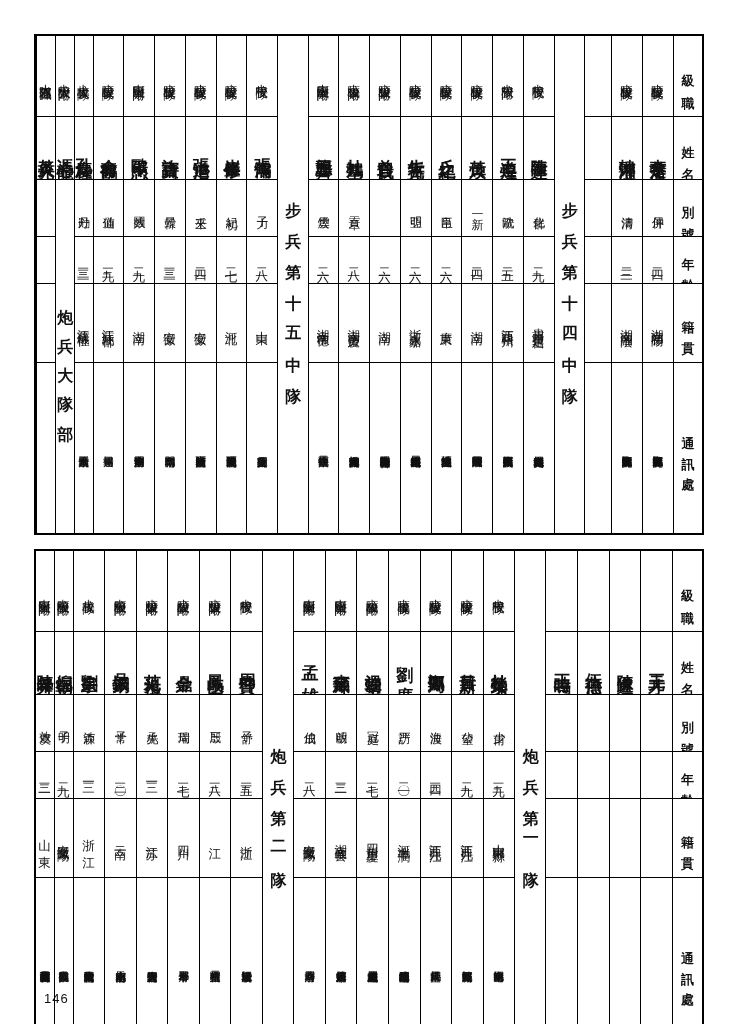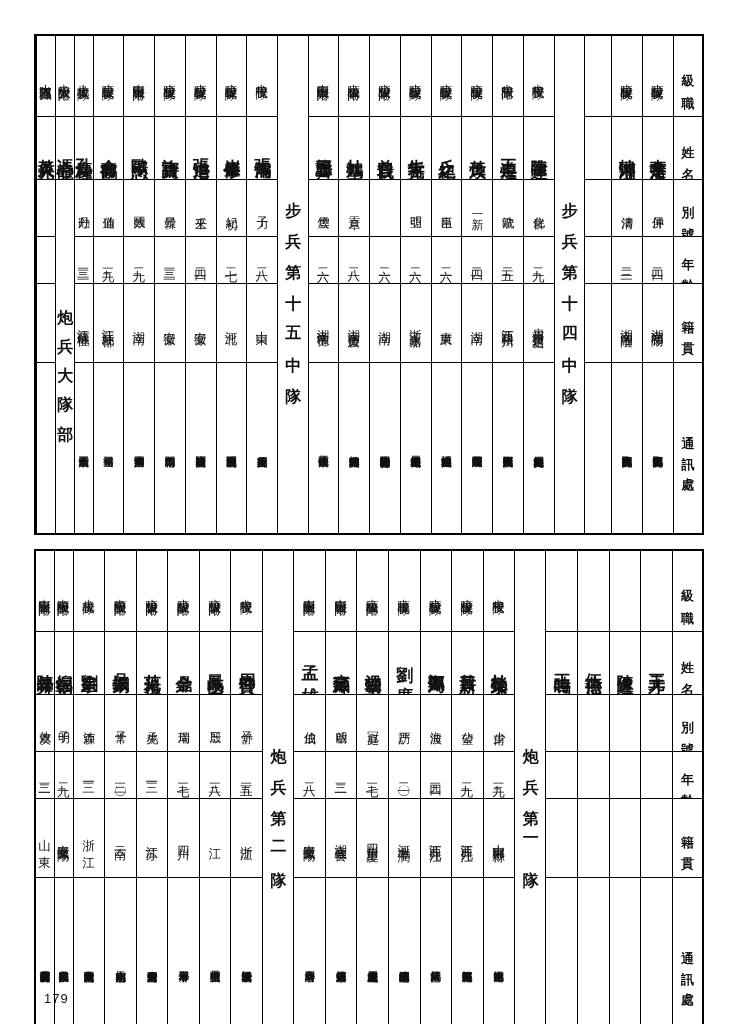--- a/index.html
+++ b/index.html
@@ -425,14 +425,14 @@
       <td class="r-addr">本郡邓府卷十三号</td>
       <td class="r-addr">宿迁东大街五洲大药房转</td>
       <td class="r-addr">云南府小山小北门街宽宅</td>
       <td class="r-addr">杭州百大街阁元路仁本堂宅转</td>
       <td class="r-addr">安徽凤阳县蔡院巷</td>
       <td class="r-addr">益都县城内西省头街西首露国转</td>
     </tr>
   </tbody>
     </table>
 
-  <div class="folio">179</div>
+  <div class="folio">146</div>
 </div>
 
 </body></html>

